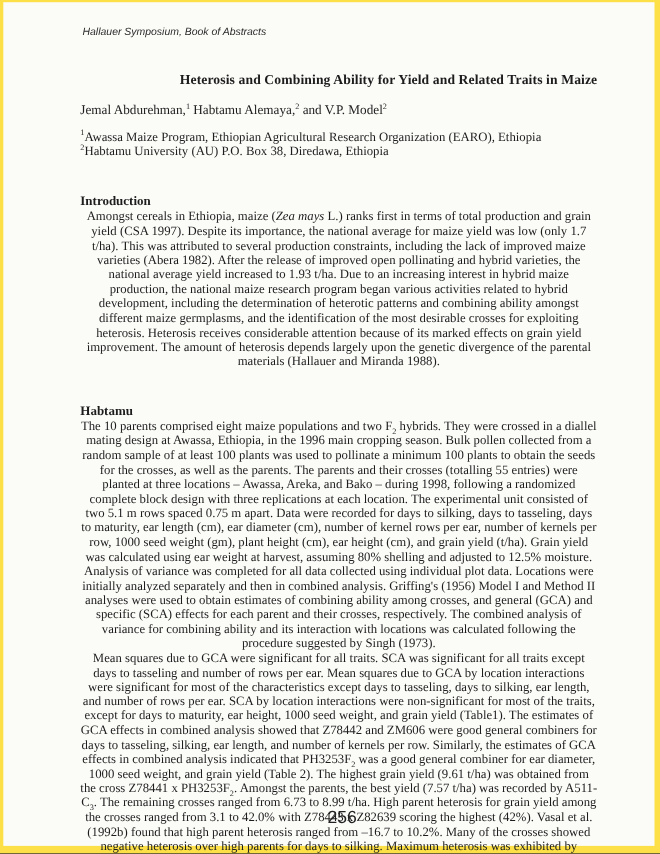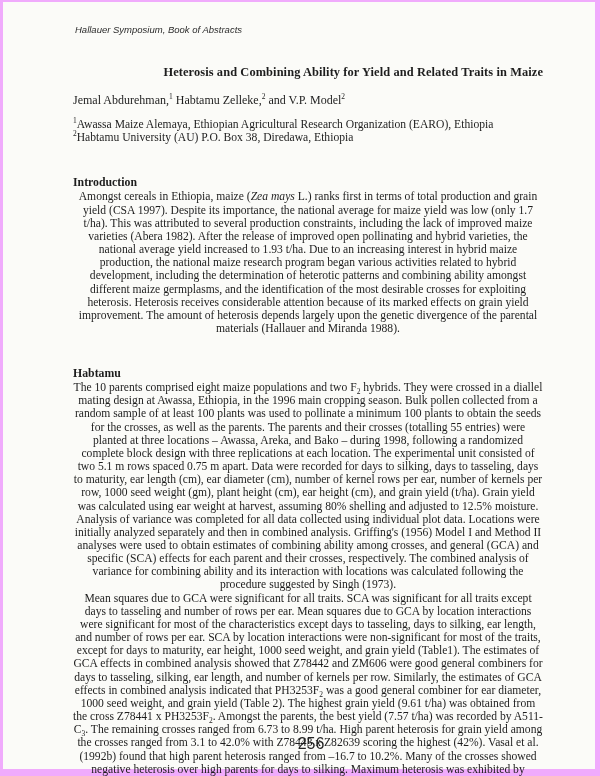--- a/index.html
+++ b/index.html
@@ -1,19 +1,19 @@
 <!DOCTYPE html>
 <html><head>
 <meta charset="utf-8">
 <style>
   html,body{margin:0;padding:0;background:#101010;}
   .viewport{
     position:relative;
     width:600px;height:776px;
-    background:#f0abfc;
+    background:#fde047;
     overflow:hidden;
     font-family:"Liberation Serif", serif;
   }
   .page{
     position:absolute;
     left:3px;top:2px;right:5px;bottom:7px;
     background:#fbfbf8;
     box-sizing:border-box;
     padding:22px 52px 0 70px;
     color:#1d1d1d;
@@ -76,24 +76,24 @@
 </head>
 <body>
 
 <div class="viewport">
   <div class="page">
 
     <div class="running-header">Hallauer Symposium, Book of Abstracts</div>
 
     <h1 class="title">Heterosis and Combining Ability for Yield and Related Traits in Maize</h1>
 
-    <p class="authors"><span>Jemal Abdurehman,</span><sup>1</sup><span> Habtamu Zelleke,</span><sup>2</sup><span> and V.P. Model</span><sup>2</sup></p>
+    <p class="authors"><span>Jemal Abdurehman,</span><sup>1</sup><span> Habtamu Alemaya,</span><sup>2</sup><span> and V.P. Model</span><sup>2</sup></p>
 
     <div class="affiliations">
-      <div><sup>1</sup><span>Awassa Maize Alemaya, Ethiopian Agricultural Research Organization (EARO), Ethiopia</span></div>
+      <div><sup>1</sup><span>Awassa Maize Program, Ethiopian Agricultural Research Organization (EARO), Ethiopia</span></div>
       <div><sup>2</sup><span>Habtamu University (AU) P.O. Box 38, Diredawa, Ethiopia</span></div>
     </div>
 
     <section class="abs-section">
       <h2>Introduction</h2>
       <p><span>Amongst cereals in Ethiopia, maize (</span><em>Zea mays</em><span> L.) ranks first in terms of total production and grain yield (CSA 1997). Despite its importance, the national average for maize yield was low (only 1.7 t/ha). This was attributed to several production constraints, including the lack of improved maize varieties (Abera 1982). After the release of improved open pollinating and hybrid varieties, the national average yield increased to 1.93 t/ha. Due to an increasing interest in hybrid maize production, the national maize research program began various activities related to hybrid development, including the determination of heterotic patterns and combining ability amongst different maize germplasms, and the identification of the most desirable crosses for exploiting heterosis. Heterosis receives considerable attention because of its marked effects on grain yield improvement. The amount of heterosis depends largely upon the genetic divergence of the parental materials (Hallauer and Miranda 1988).</span></p>
     </section>
 
     <section class="abs-section">
       <h2>Habtamu</h2>

